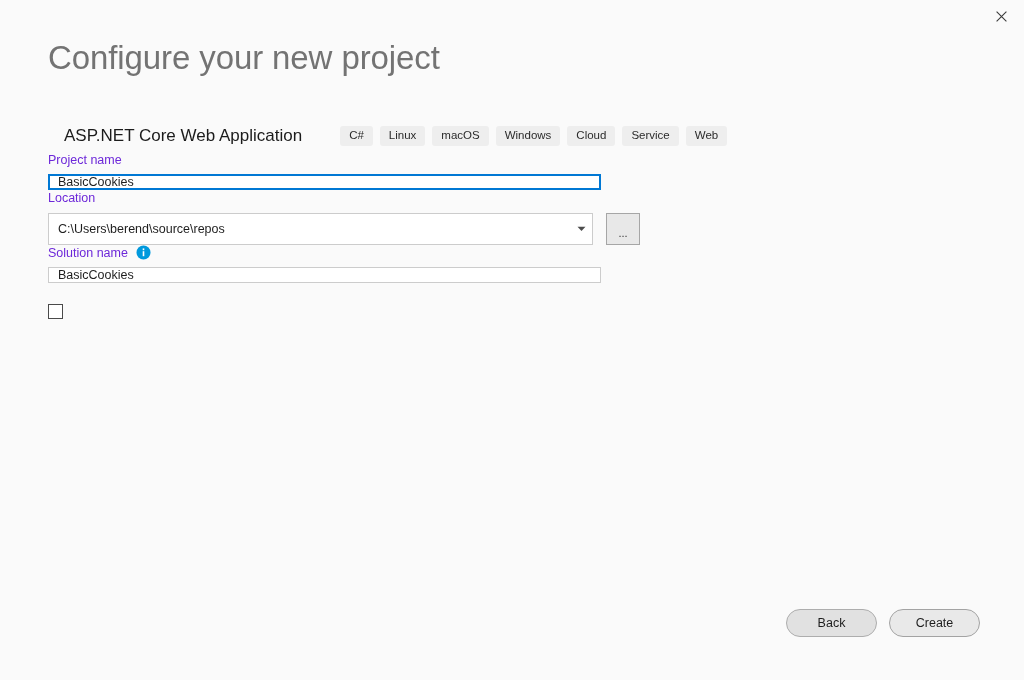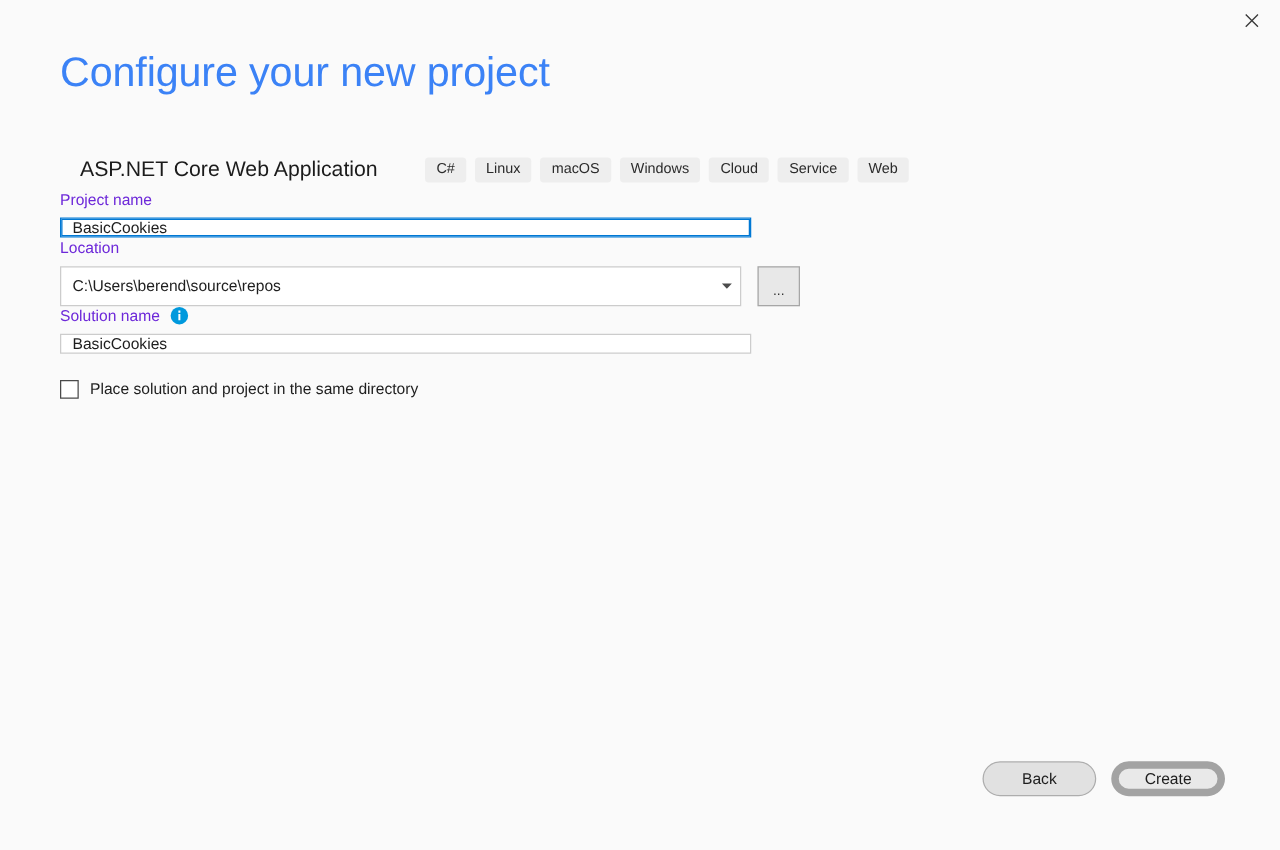--- a/index.html
+++ b/index.html
@@ -41,21 +41,21 @@
   .close-button svg { display: block; }
 
   
   .page-title {
     position: absolute;
     left: 48px;
     top: 38px;
     font-size: 33px;
     font-weight: 400;
     letter-spacing: -0.1px;
-    color: #3b82f6;
+    color: #737373;
     line-height: 1.2;
     margin: 0;
   }
 
   .subtitle-row {
     position: absolute;
     left: 48px;
     top: 110px;
     display: flex;
     align-items: center;
@@ -215,21 +215,21 @@
     cursor: default;
     line-height: 1;
     border-radius: 14px;
   }
   .btn-secondary {
     background: #e1e1e1;
     border: 1px solid #adadad;
   }
   .btn-default {
     background: #e9e9e9;
-    border: 6px solid #a3a3a3;
+    border: 1px solid #a3a3a3;
     margin-left: 12px;
   }
 </style>
 </head>
 <body>
 
 <div class="titlebar">
   <button class="close-button" aria-label="Close">
     <svg width="11" height="11" viewBox="0 0 11 11">
       <path d="M0.6 0.6 L10.4 10.4 M10.4 0.6 L0.6 10.4" stroke="#3b3b3b" stroke-width="1.1" fill="none"></path>
@@ -281,21 +281,20 @@
         <rect x="6.7" y="3.4" width="1.6" height="1.8" fill="#ffffff"></rect>
       </svg>
     </span>
   </div>
   <div class="textbox">
     <span>BasicCookies</span>
   </div>
 
   <div class="checkbox-row">
     <span class="checkbox"></span>
-    <span class="checkbox-label">Place solution and project in the same directory</span>
   </div>
 
 </div>
 
 <div class="footer">
   <div class="btn btn-secondary">Back</div>
   <div class="btn btn-default">Create</div>
 </div>
 
 </body></html>

